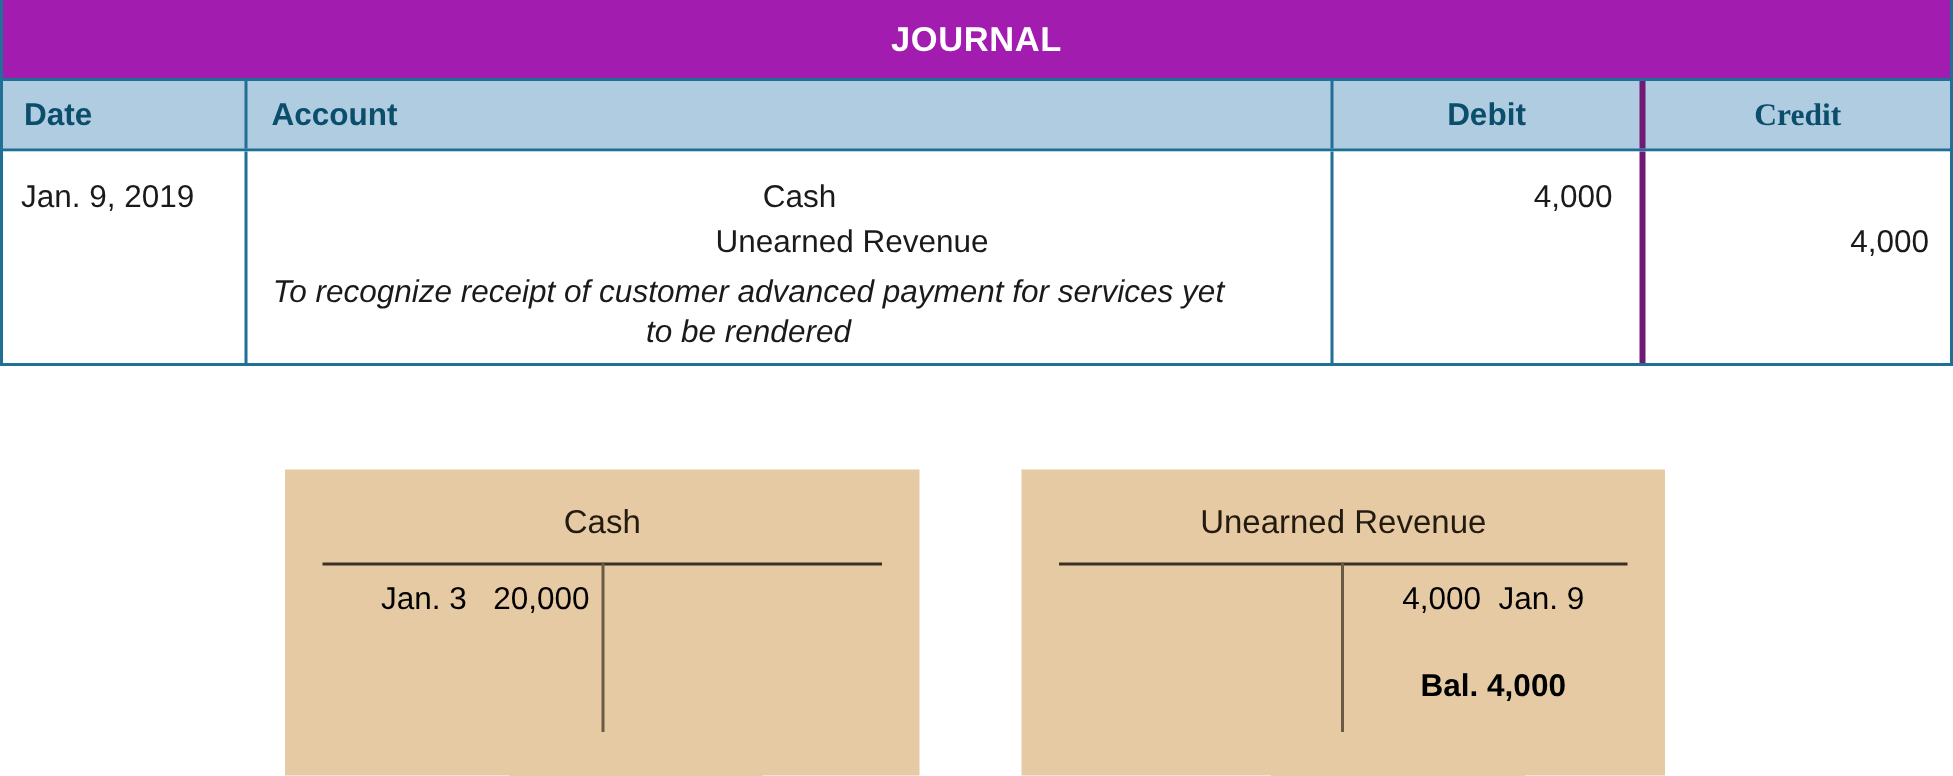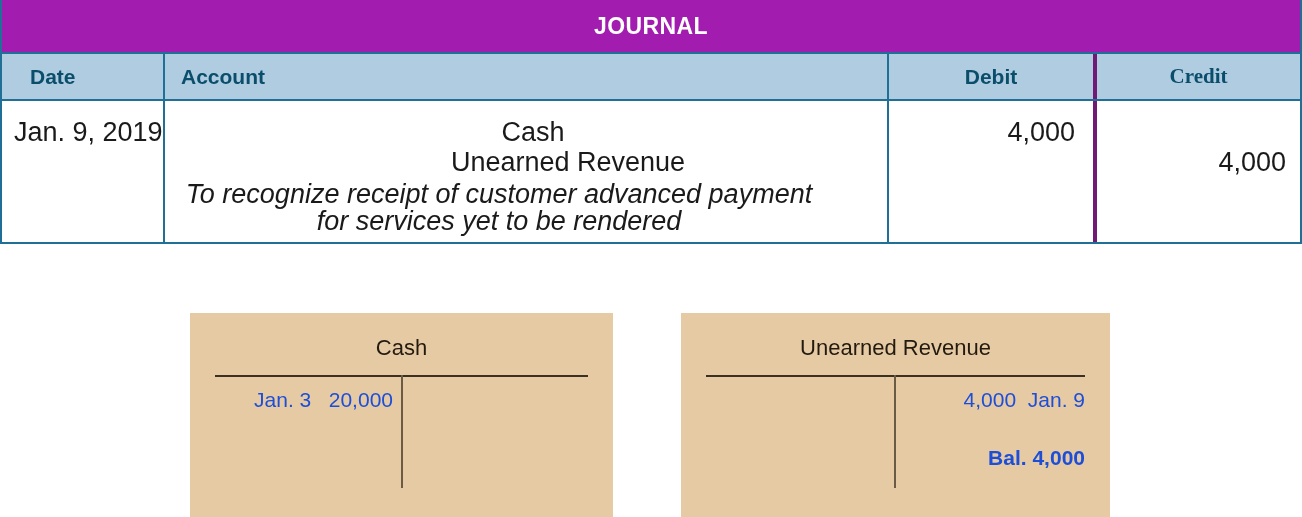--- a/index.html
+++ b/index.html
@@ -55,30 +55,30 @@
     box-sizing: border-box;
   }
   .journal-body {
     display: flex;
     height: 141px;
     background: #ffffff;
     box-sizing: border-box;
   }
   .journal-body .cell {
     box-sizing: border-box;
-    font-size: 27px;
+    font-size: 21px;
     position: relative;
   }
 
   .col-date   { width: 161px; }
   .col-acct   { width: 726px; border-left: 2px solid #1f6f96; border-right: 2px solid #1f6f96; text-align: center; }
   .col-debit  { width: 208px; border-right: 4px solid #701a75; }
   .col-credit { width: 203px; }
 
-  .journal-head .col-date   { padding-left: 28px; }
+  .journal-head .col-date   { padding-left: 14px; }
   .journal-head .col-acct   { padding-left: 16px; }
   .journal-head .col-debit  { justify-content: center; }
   .journal-head .col-credit { justify-content: center; font-family: Liberation Serif, serif; }
 
   .journal-body .col-date   { padding: 16px 0 0 12px; }
   .journal-body .col-acct   { padding: 16px 0 0 14px; }
   .journal-body .col-debit  { padding: 16px 18px 0 0; text-align: right; }
   .journal-body .col-credit { padding: 16px 14px 0 0; text-align: right; }
 
   .acct-line    { line-height: 30px; }
@@ -128,24 +128,24 @@
     height: 113px;
     background: #6b5a45;
   }
   .t-cash   .t-divider { left: 186px; }
   .t-unearn .t-divider { left: 188px; }
 
   .t-side {
     position: absolute;
     top: 10px;
     font-size: 21px;
-    color: #1d4ed8;
+    color: #000000;
   }
   .t-left  { left: 0; width: 184px; text-align: right; padding-right: 6px; box-sizing: border-box; }
-  .t-right { left: 192px; right: 0; text-align: right; padding-left: 8px; box-sizing: border-box; }
+  .t-right { left: 192px; right: 0; text-align: center; padding-left: 8px; box-sizing: border-box; }
 
   .t-row {
     line-height: 29px;
     white-space: pre;
   }
   .t-row.bal { font-weight: bold; }
   .t-row.spacer { visibility: hidden; }
 </style>
 </head>
 <body>

